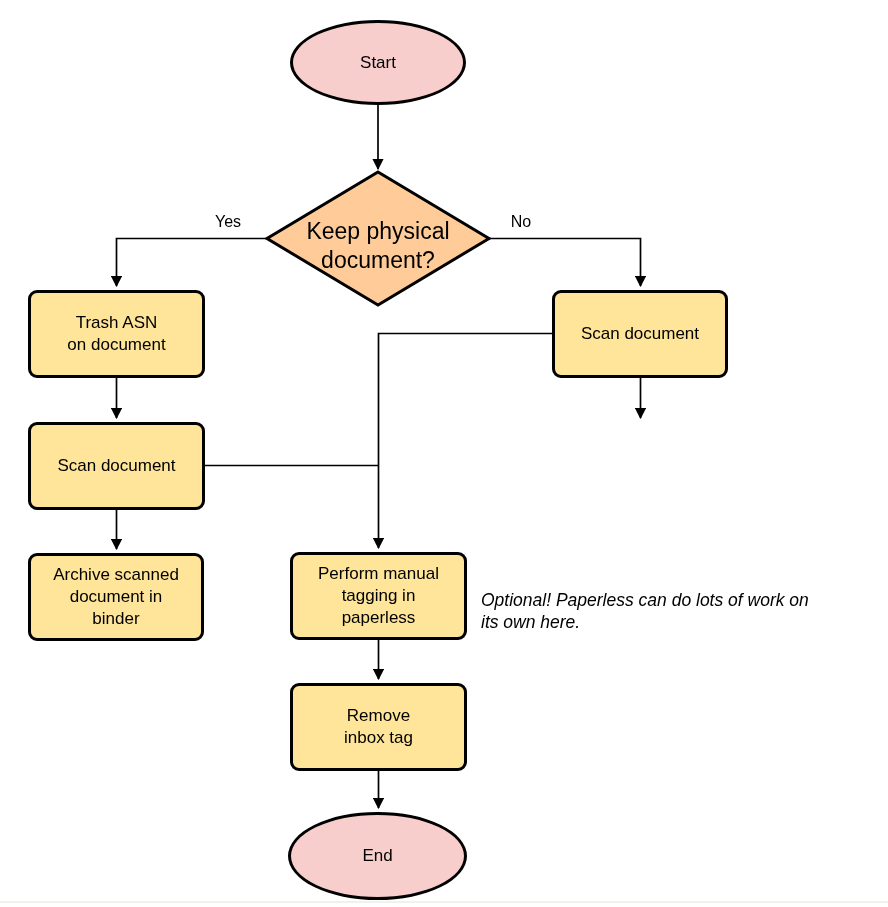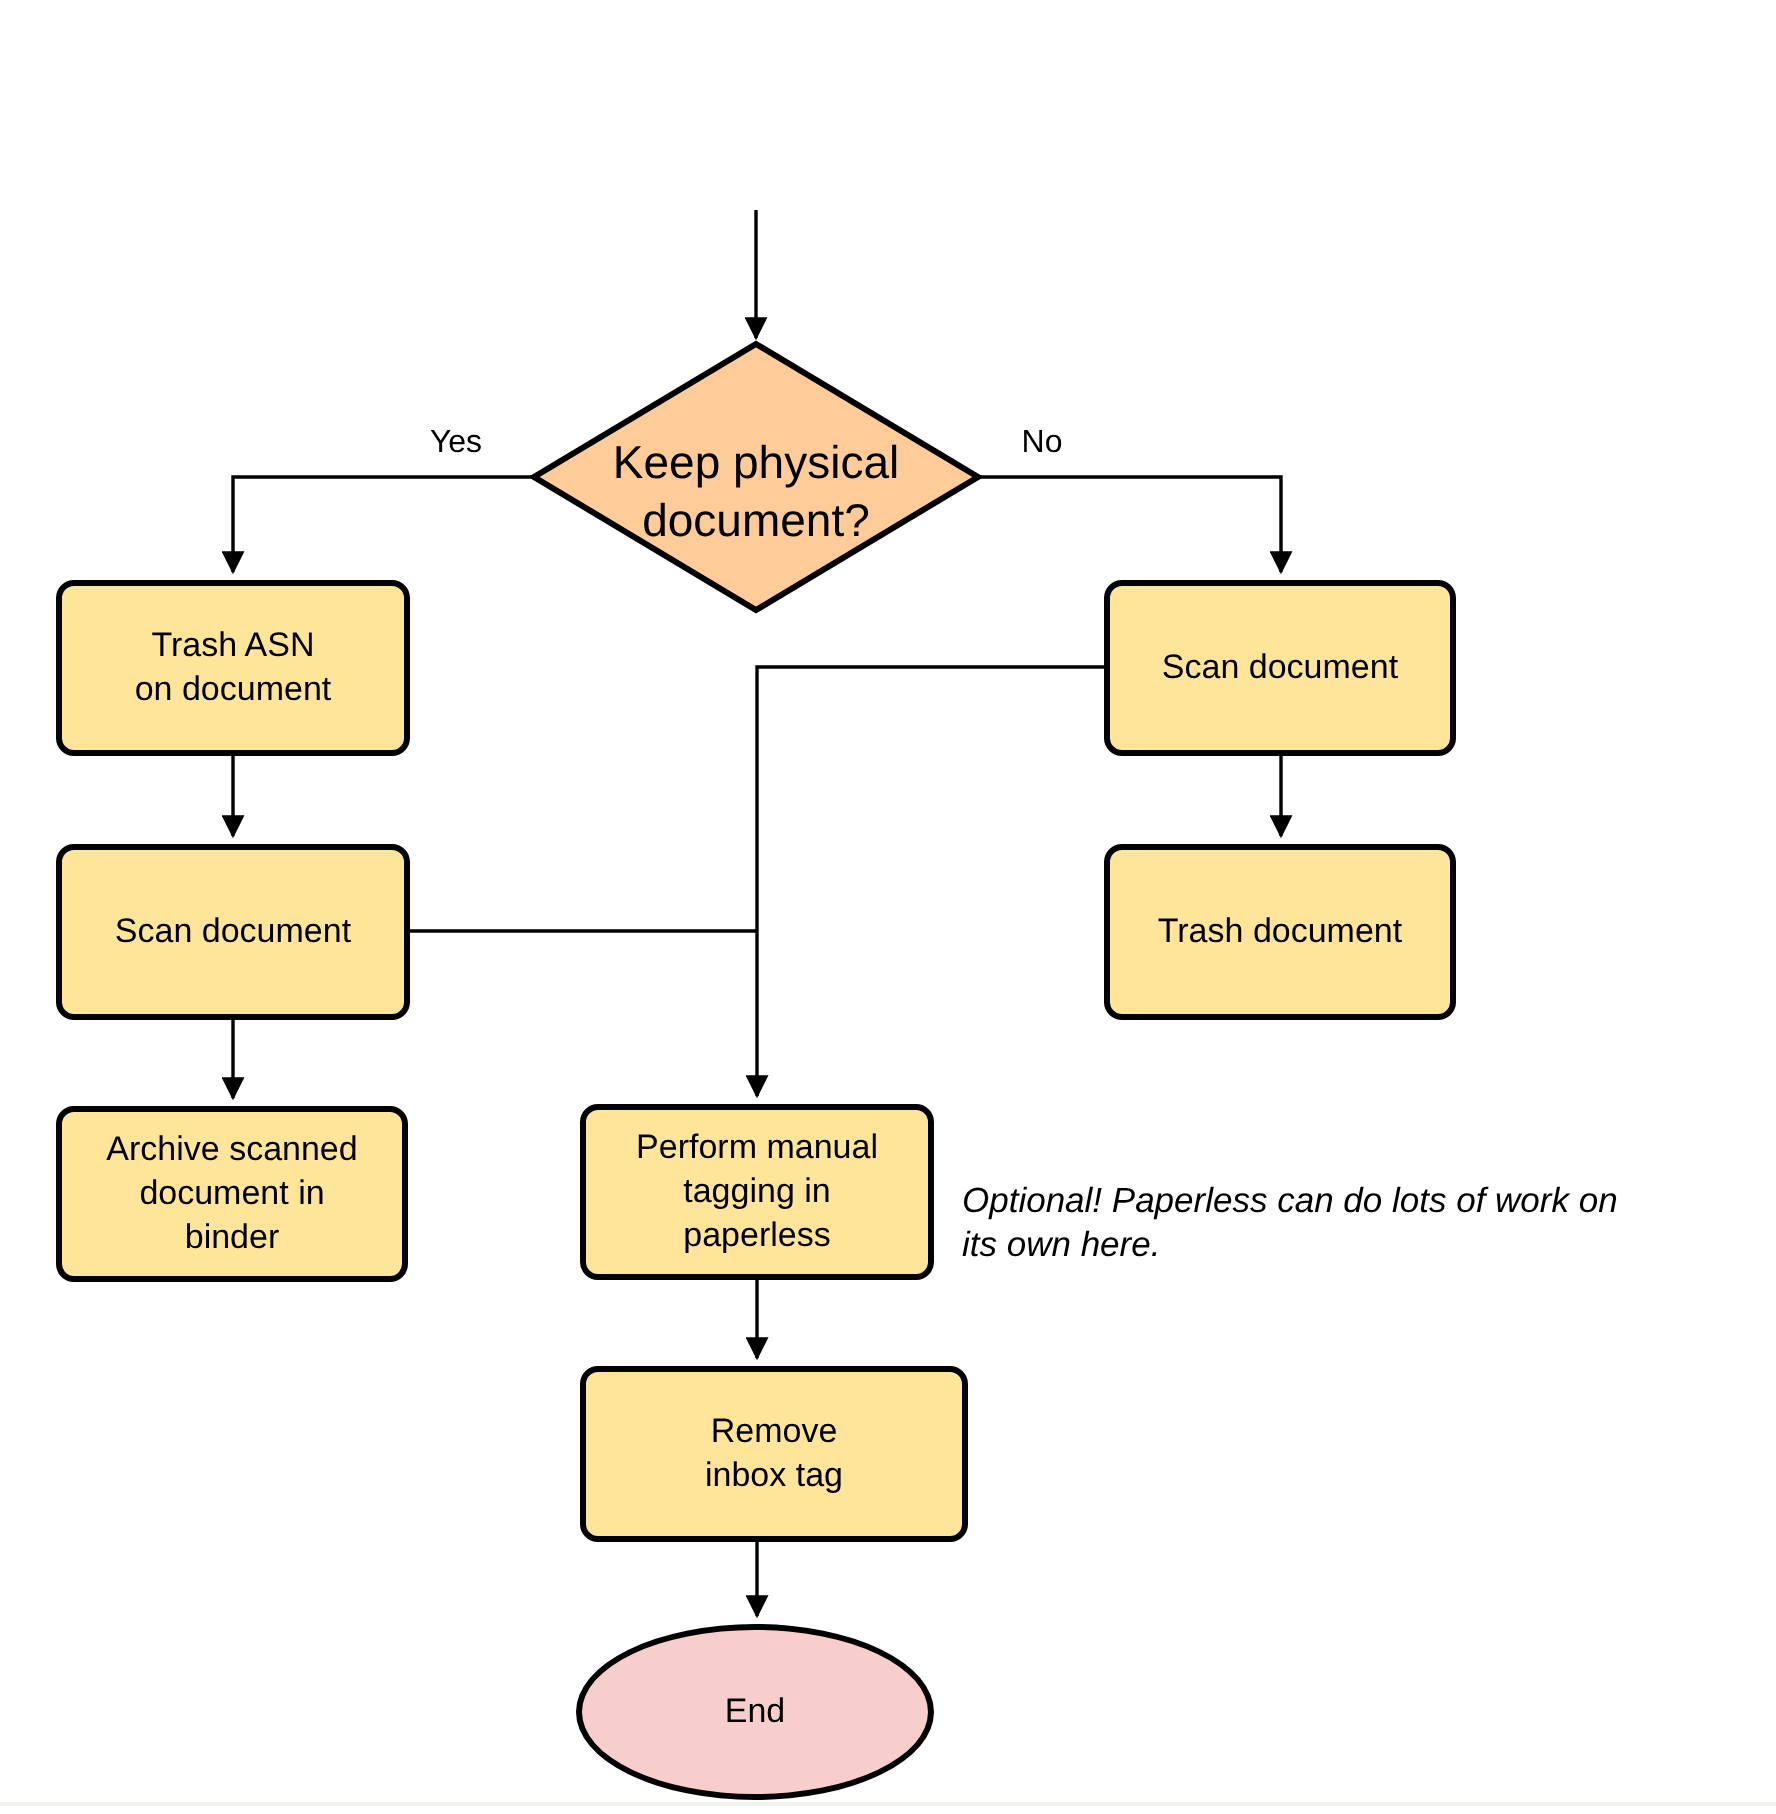--- a/index.html
+++ b/index.html
@@ -91,20 +91,23 @@
     <path d="M489,238.5 L640.5,238.5 L640.5,286" fill="none" stroke="#000" stroke-width="1.7" marker-end="url(#arrow)"></path>
     <path d="M116.5,378 L116.5,418" fill="none" stroke="#000" stroke-width="1.7" marker-end="url(#arrow)"></path>
     <path d="M116.5,510 L116.5,549" fill="none" stroke="#000" stroke-width="1.7" marker-end="url(#arrow)"></path>
     <path d="M640.5,378 L640.5,418" fill="none" stroke="#000" stroke-width="1.7" marker-end="url(#arrow)"></path>
     <path d="M205,465.5 L378.5,465.5" fill="none" stroke="#000" stroke-width="1.7"></path>
     <path d="M552,333.5 L378.5,333.5 L378.5,548" fill="none" stroke="#000" stroke-width="1.7" marker-end="url(#arrow)"></path>
     <path d="M378.5,640 L378.5,679" fill="none" stroke="#000" stroke-width="1.7" marker-end="url(#arrow)"></path>
     <path d="M378.5,771 L378.5,808" fill="none" stroke="#000" stroke-width="1.7" marker-end="url(#arrow)"></path>
   </svg>
 
+  <div class="node ellipse" style="left:290px; top:20px; width:176px; height:85px;">
+    <span>Start</span>
+  </div>
 
   <div class="diamond-label" style="left:293px; top:217px;">Keep physical
 document?</div>
 
   <div class="edge-label" style="left:198px; top:212px;">Yes</div>
   <div class="edge-label" style="left:491px; top:212px;">No</div>
 
   <div class="node rect" style="left:28px; top:290px; width:177px; height:88px;">
     <span>Trash ASN
 on document</span>
@@ -114,30 +117,27 @@
   </div>
   <div class="node rect" style="left:28px; top:553px; width:176px; height:88px;align-items:center;">
     <span>Archive scanned
 document in
 binder</span>
   </div>
 
   <div class="node rect" style="left:552px; top:290px; width:176px; height:88px;">
     <span>Scan document</span>
   </div>
-  <div class="node rect" style="left:552px; top:422px; width:176px; height:88px;">
-    <span>Trash document</span>
-  </div>
 
   <div class="node rect" style="left:290px; top:552px; width:177px; height:88px;">
     <span>Perform manual
 tagging in
 paperless</span>
   </div>
-  <div class="node rect" style="left:290px; top:683px; width:194px; height:88px;">
+  <div class="node rect" style="left:290px; top:683px; width:177px; height:88px;">
     <span>Remove
 inbox tag</span>
   </div>
 
   <div class="node ellipse" style="left:288px; top:812px; width:179px; height:88px;">
     <span>End</span>
   </div>
 
   <div id="annotation">Optional! Paperless can do lots of work on
 its own here.</div>

